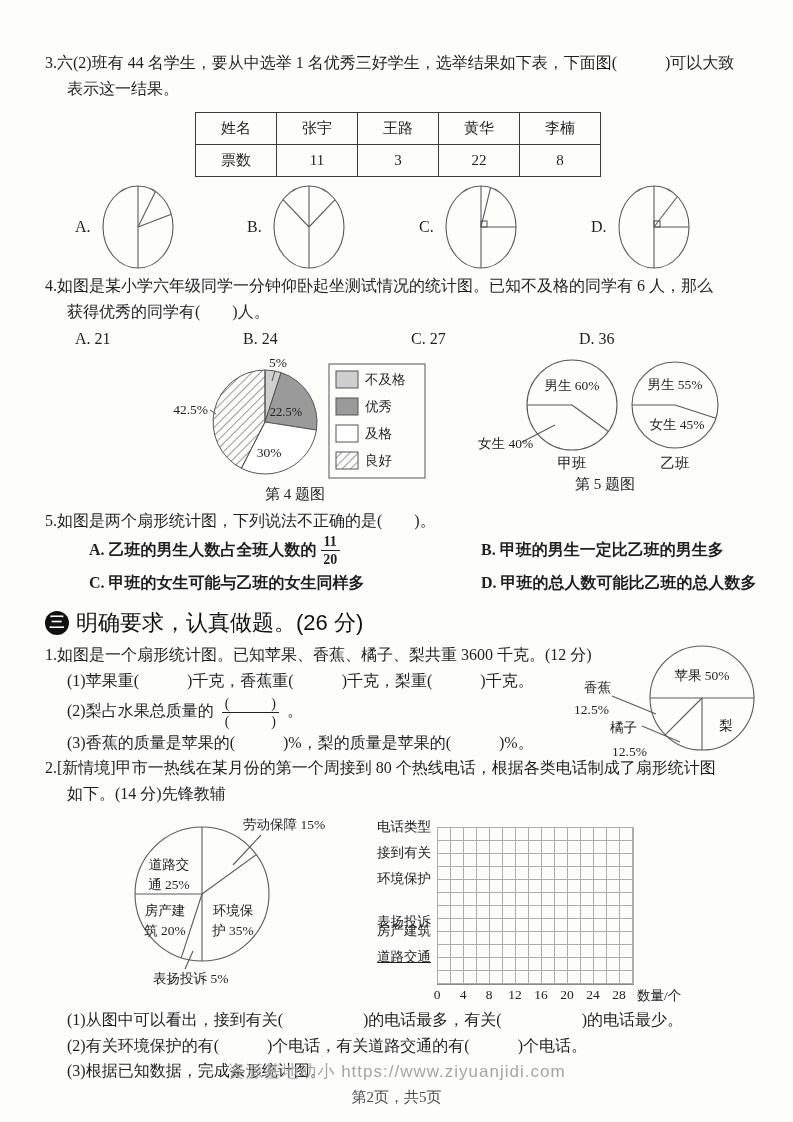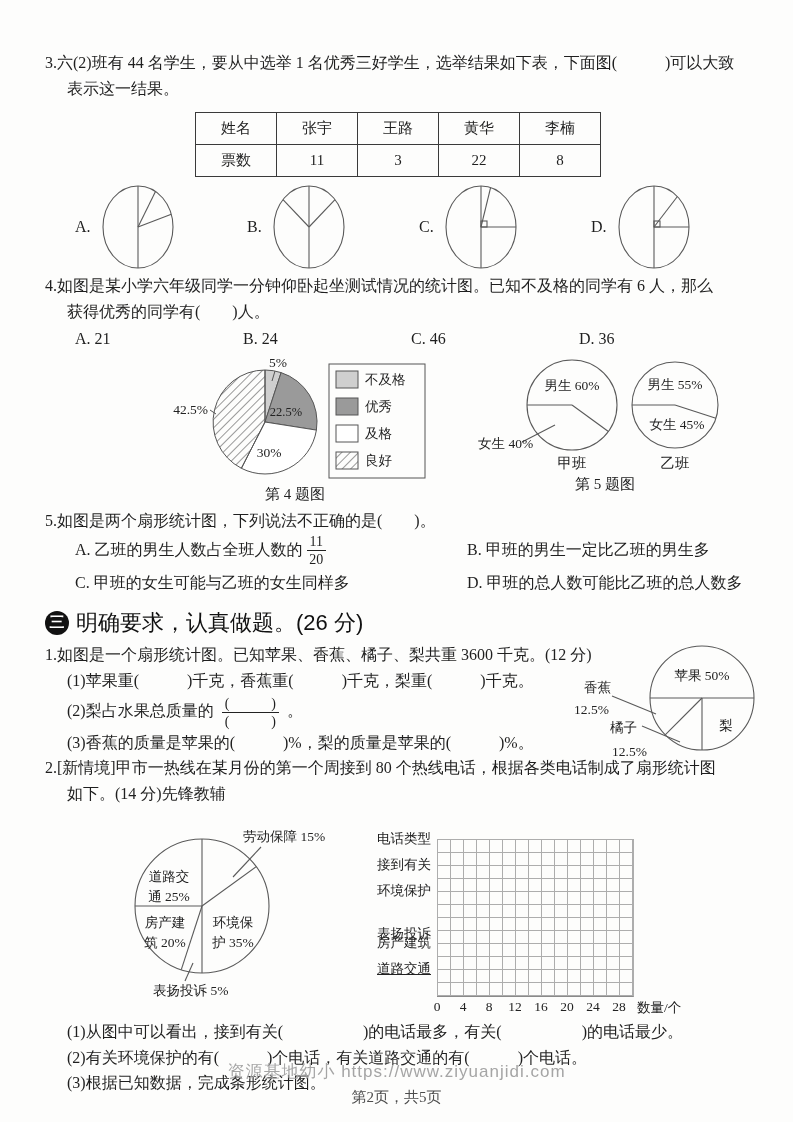--- a/index.html
+++ b/index.html
@@ -17,25 +17,25 @@
   
   .pie-row{display:flex;margin:6px 0 2px 30px;}
   .pie-opt{display:flex;align-items:center;width:182px;}
   .opt-letter{margin-right:8px;}
 
   
   .ans-row{display:flex;margin-left:30px;line-height:1.7;}
   .ans-row .a{width:168px;}
 
   .figrow{position:relative;height:152px;margin-top:4px;}
-  .figrow2{position:relative;height:194px;margin-top:18px;}
+  .figrow2{position:relative;height:194px;margin-top:6px;}
   .absfig{position:absolute;}
 
   
-  .optgrid{margin-left:30px;}
+  .optgrid{margin-left:44px;font-weight:bold;}
   .optline{display:flex;align-items:center;line-height:1.9;}
   .optline .c1{width:392px;display:flex;align-items:center;}
 
   .frac{display:inline-block;text-align:center;vertical-align:middle;line-height:1.1;font-size:14px;margin:0 4px;}
   .frac .fnum{display:block;border-bottom:1.3px solid #222;padding:0 3px 1px;}
   .frac .fden{display:block;padding-top:1px;}
 
   
   .sec-hdr{margin:10px 0 4px 0;display:flex;align-items:center;}
   .sec-icon{display:inline-flex;align-items:center;justify-content:center;width:24px;height:24px;border-radius:50%;
@@ -138,21 +138,21 @@
         </div>
       </div>
     </div>
 
     <div class="qblock">
       <div class="tline">4.如图是某小学六年级同学一分钟仰卧起坐测试情况的统计图。已知不及格的同学有 6 人，那么</div>
       <div class="tline indent">获得优秀的同学有(　　)人。</div>
       <div class="ans-row">
         <span class="a">A. 21</span>
         <span class="a">B. 24</span>
-        <span class="a">C. 46</span>
+        <span class="a">C. 27</span>
         <span class="a">D. 36</span>
       </div>
 
       <div class="figrow">
 
         <svg class="absfig" style="left:70px;top:0;" width="320" height="150" viewBox="0 0 320 150">
           <defs>
             <pattern id="hatch4" patternUnits="userSpaceOnUse" width="6" height="6" patternTransform="rotate(45)">
               <line x1="0" y1="0" x2="0" y2="6" stroke="#555" stroke-width="1.2"></line>
             </pattern>

